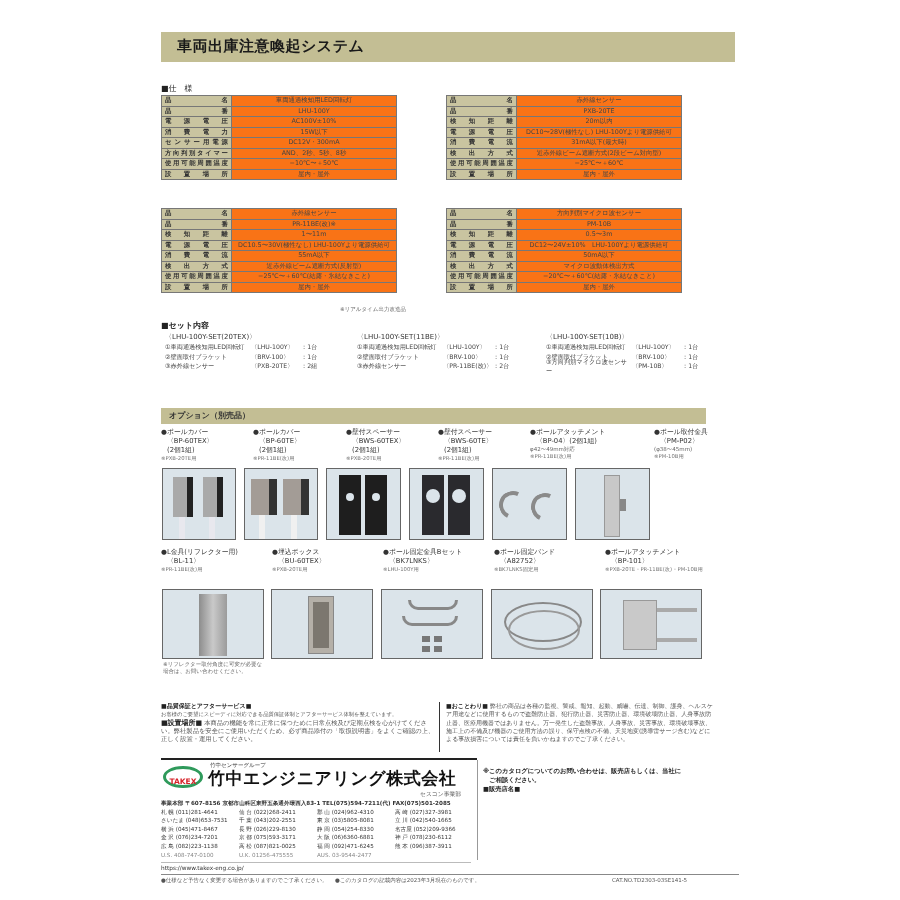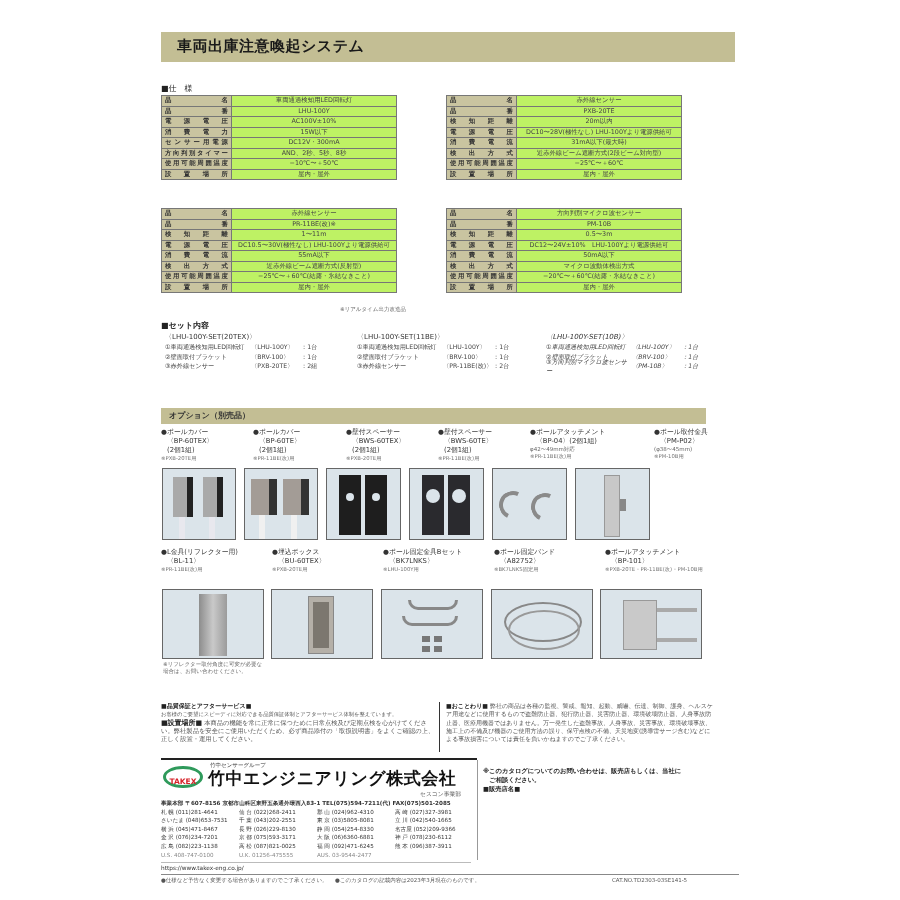--- a/index.html
+++ b/index.html
@@ -4,21 +4,21 @@
 <style>
   * { box-sizing: border-box; margin: 0; padding: 0; }
   body { width: 900px; height: 900px; background: #ffffff; font-family: "DejaVu Sans", sans-serif; color: #333; position: relative; overflow: hidden; }
   .title-bar { position: absolute; left: 161px; top: 32px; width: 574px; height: 30px; background: #c3be94; }
   .title-bar span { position: absolute; left: 16px; top: 5px; font-size: 15px; font-weight: bold; color: #1a1a1a; letter-spacing: 0.5px; }
   .sec-head { position: absolute; font-size: 8px; color: #222; }
   .sec-head.bold { font-weight: bold; }
   table.spec { position: absolute; border-collapse: collapse; font-size: 6.4px; padding-left: 16px; }
   table.spec td { border: 1px solid #777; height: 10.5px; line-height: 9px; padding: 0 3px; white-space: nowrap; }
   table.spec td.k { background: #c9c4a0; width: 70px; font-weight: bold; color: #333; text-align: justify; text-align-last: justify; }
-  table.spec td.v { background: #bef264; width: 165px; text-align: center; color: #444; }
+  table.spec td.v { background: #f97316; width: 165px; text-align: center; color: #444; }
   .note { position: absolute; font-size: 5.5px; color: #666; }
   .set-col { position: absolute; font-size: 6.2px; color: #444; }
   .set-col .head { font-size: 7px; color: #333; margin-bottom: 1px; }
   .set-row { display: flex; height: 9.5px; align-items: center; }
   .set-row .n { width: 86px; }
   .set-row .m { width: 50px; }
   .set-row .q { width: 20px; }
   .opt-bar { position: absolute; left: 161px; top: 408px; width: 545px; height: 16px; background: #c3be94; }
   .opt-bar span { position: absolute; left: 8px; top: 2px; font-size: 8px; font-weight: bold; color: #333; }
   .opt { position: absolute; font-size: 6.8px; color: #333; line-height: 9px; }
@@ -234,21 +234,21 @@
       <span class="m">〈BRV-100〉</span>
       <span class="q">：1台</span>
     </div>
   <div class="set-row">
       <span class="n">③赤外線センサー</span>
       <span class="m">〈PR-11BE(改)〉</span>
       <span class="q">：2台</span>
     </div>
 </div>
 
-<div class="set-col" style="left:546px;top:332px;font-style:italic;">
+<div class="set-col" style="left:546px;top:332px;">
   <div class="head">〈LHU-100Y-SET(10B)〉</div>
   <div class="set-row">
       <span class="n">①車両通過検知用LED回転灯</span>
       <span class="m">〈LHU-100Y〉</span>
       <span class="q">：1台</span>
     </div>
   <div class="set-row">
       <span class="n">②壁面取付ブラケット</span>
       <span class="m">〈BRV-100〉</span>
       <span class="q">：1台</span>

